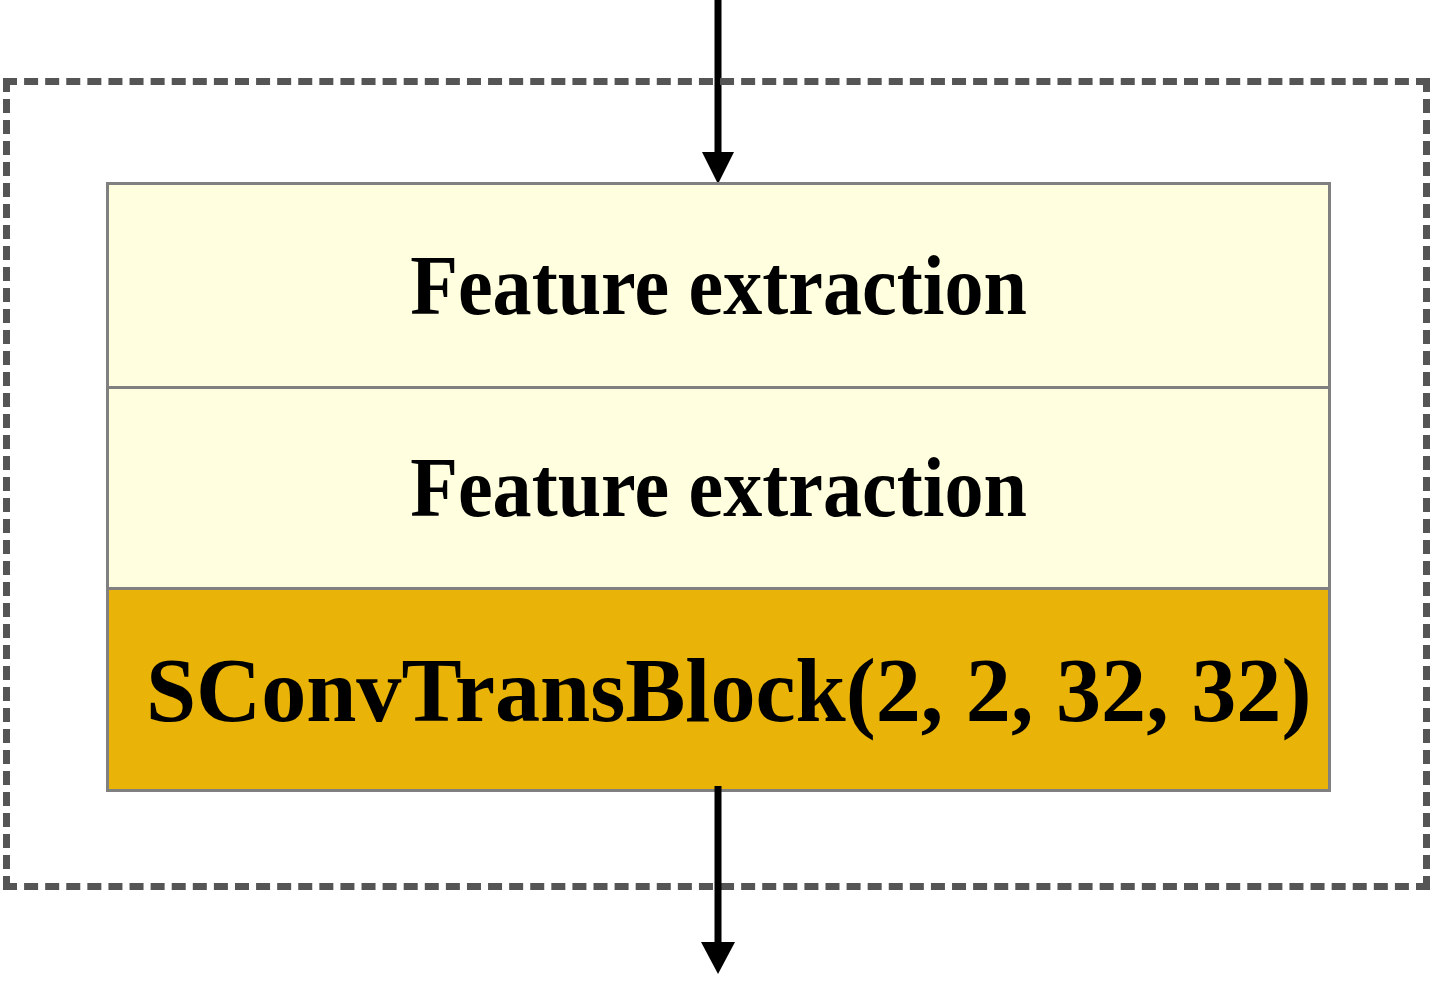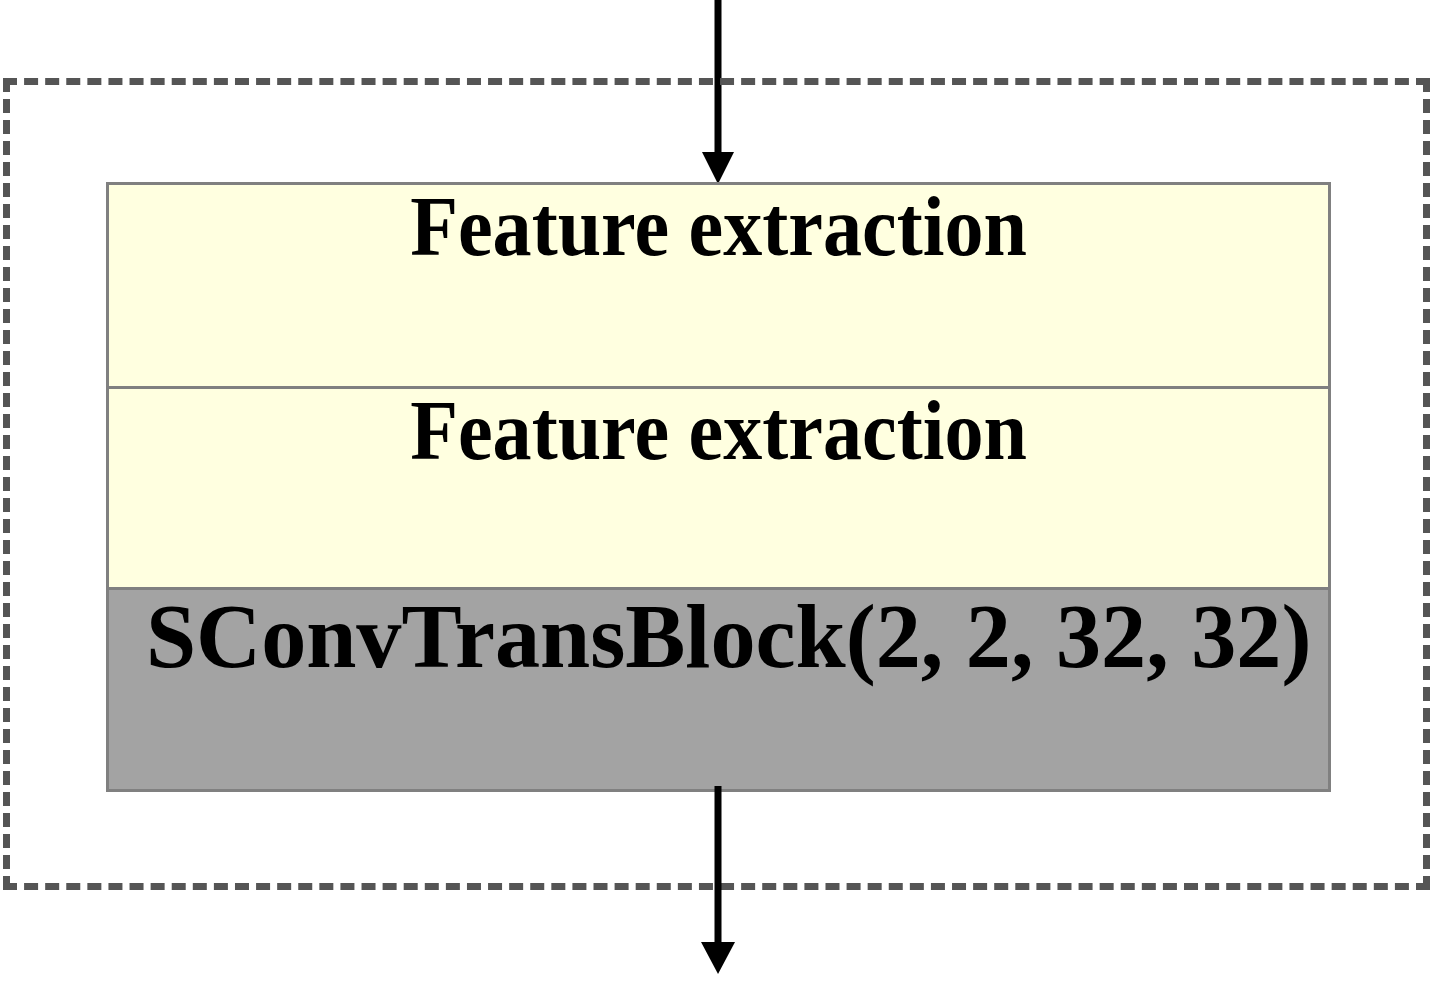--- a/index.html
+++ b/index.html
@@ -42,30 +42,31 @@
     height: 610px;
     box-sizing: border-box;
     border: 3px solid #808080;
     background: #ffffe0;
   }
 
   .block-row {
     position: relative;
     box-sizing: border-box;
     display: flex;
+    align-items: center;
     justify-content: center;
     overflow: hidden;
   }
   .block-row + .block-row {
     border-top: 3px solid #808080;
   }
 
   .row-feature-1 { height: 201px; background: #ffffe0; }
   .row-feature-2 { height: 201px; background: #ffffe0; }
-  .row-sconv     { height: 202px; background: #a3a3a3; padding-left: 20px; }
+  .row-sconv     { height: 202px; background: #eab308; padding-left: 20px; }
 
   .block-label {
     font-family: "Liberation Serif", "DejaVu Serif", serif;
     font-weight: bold;
     color: #000000;
     white-space: nowrap;
     line-height: 1;
     letter-spacing: 0px;
   }
   .label-feature {

